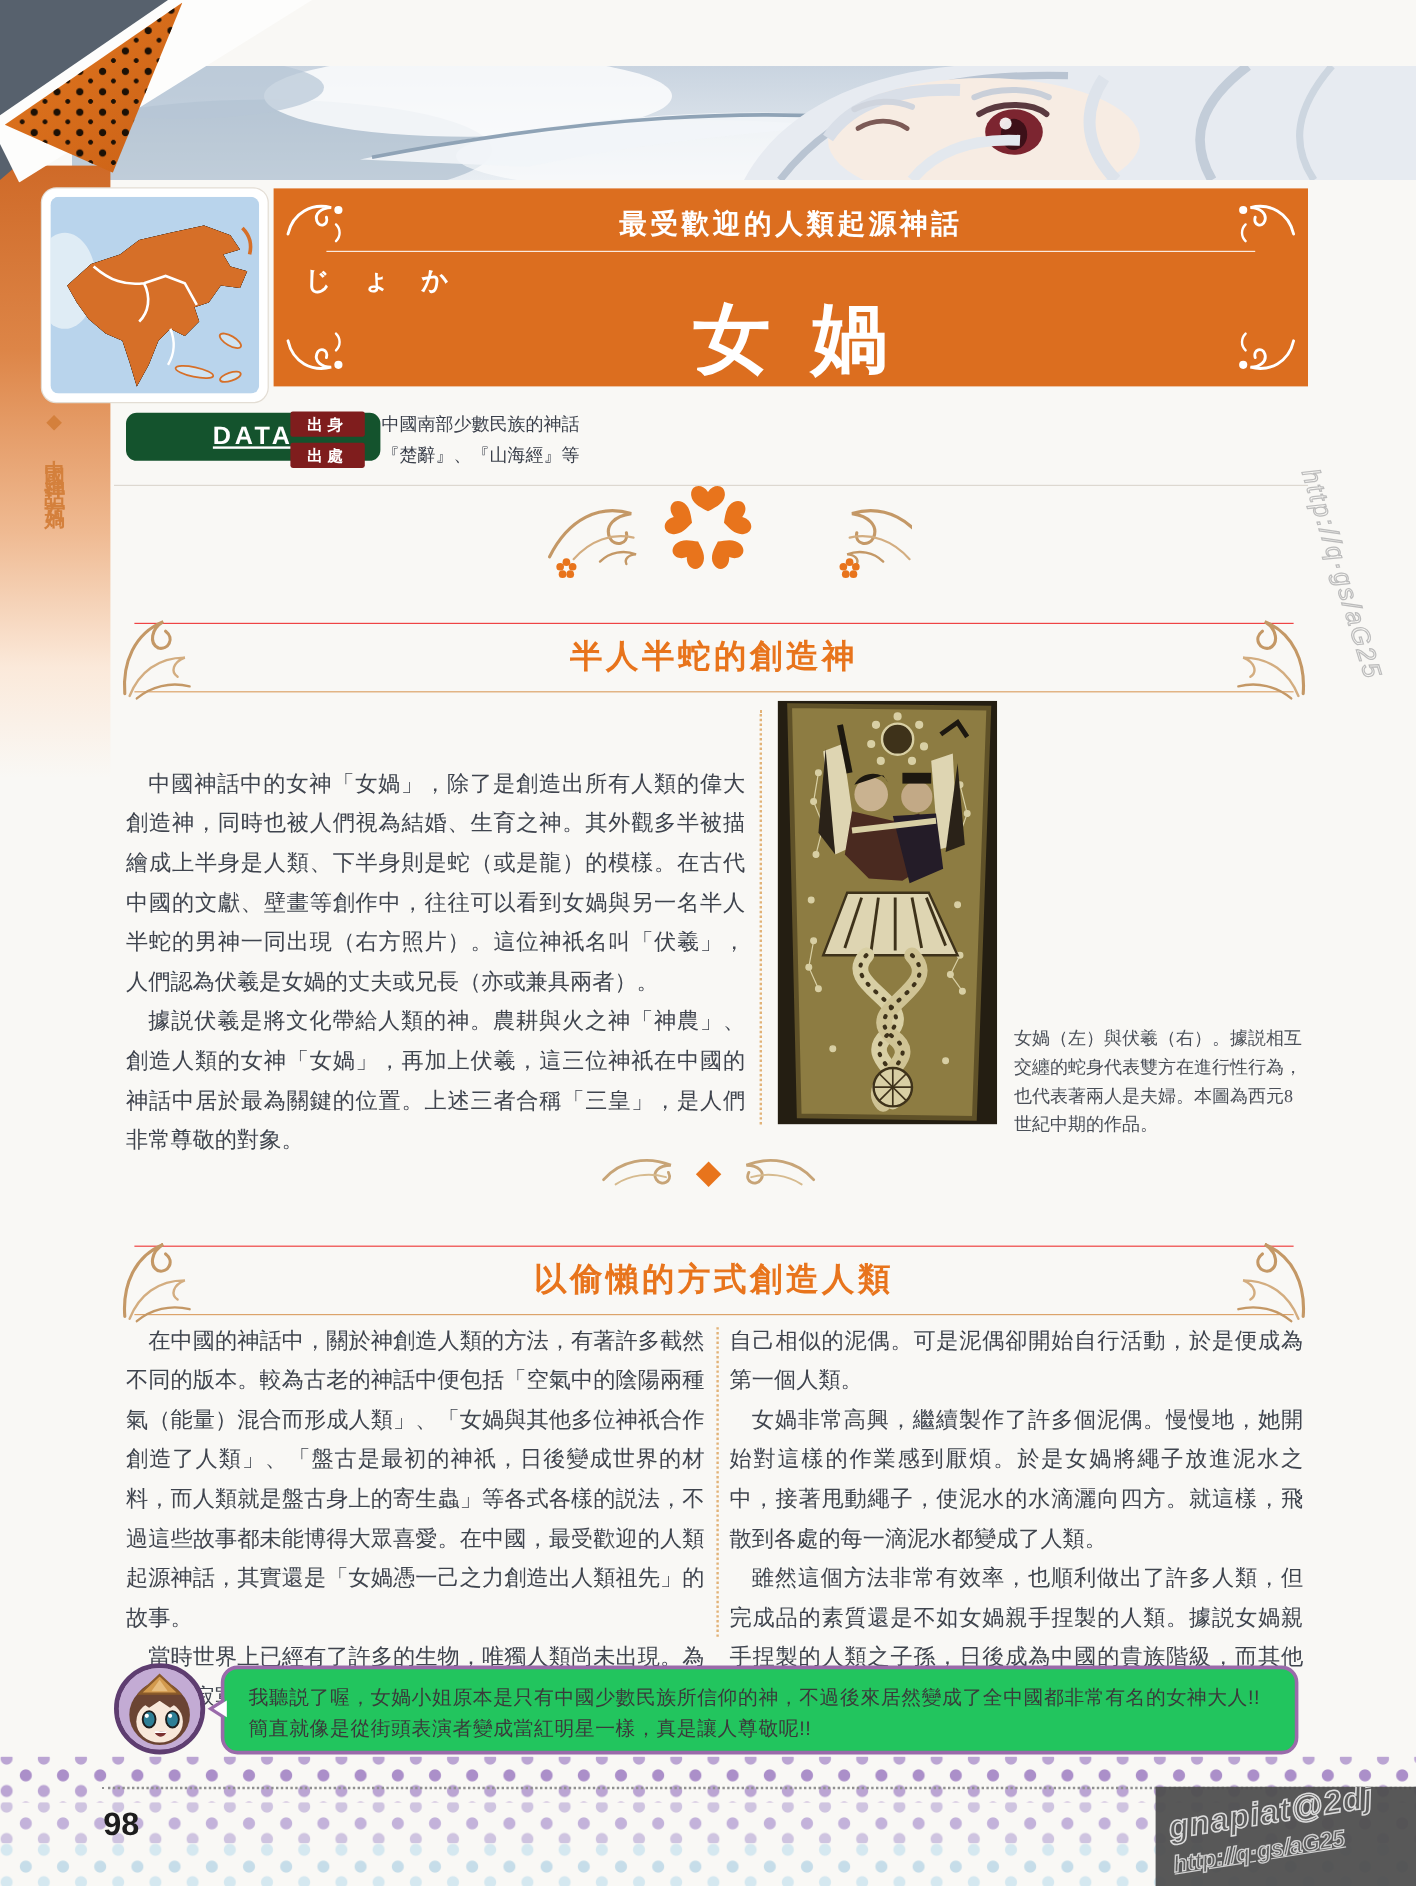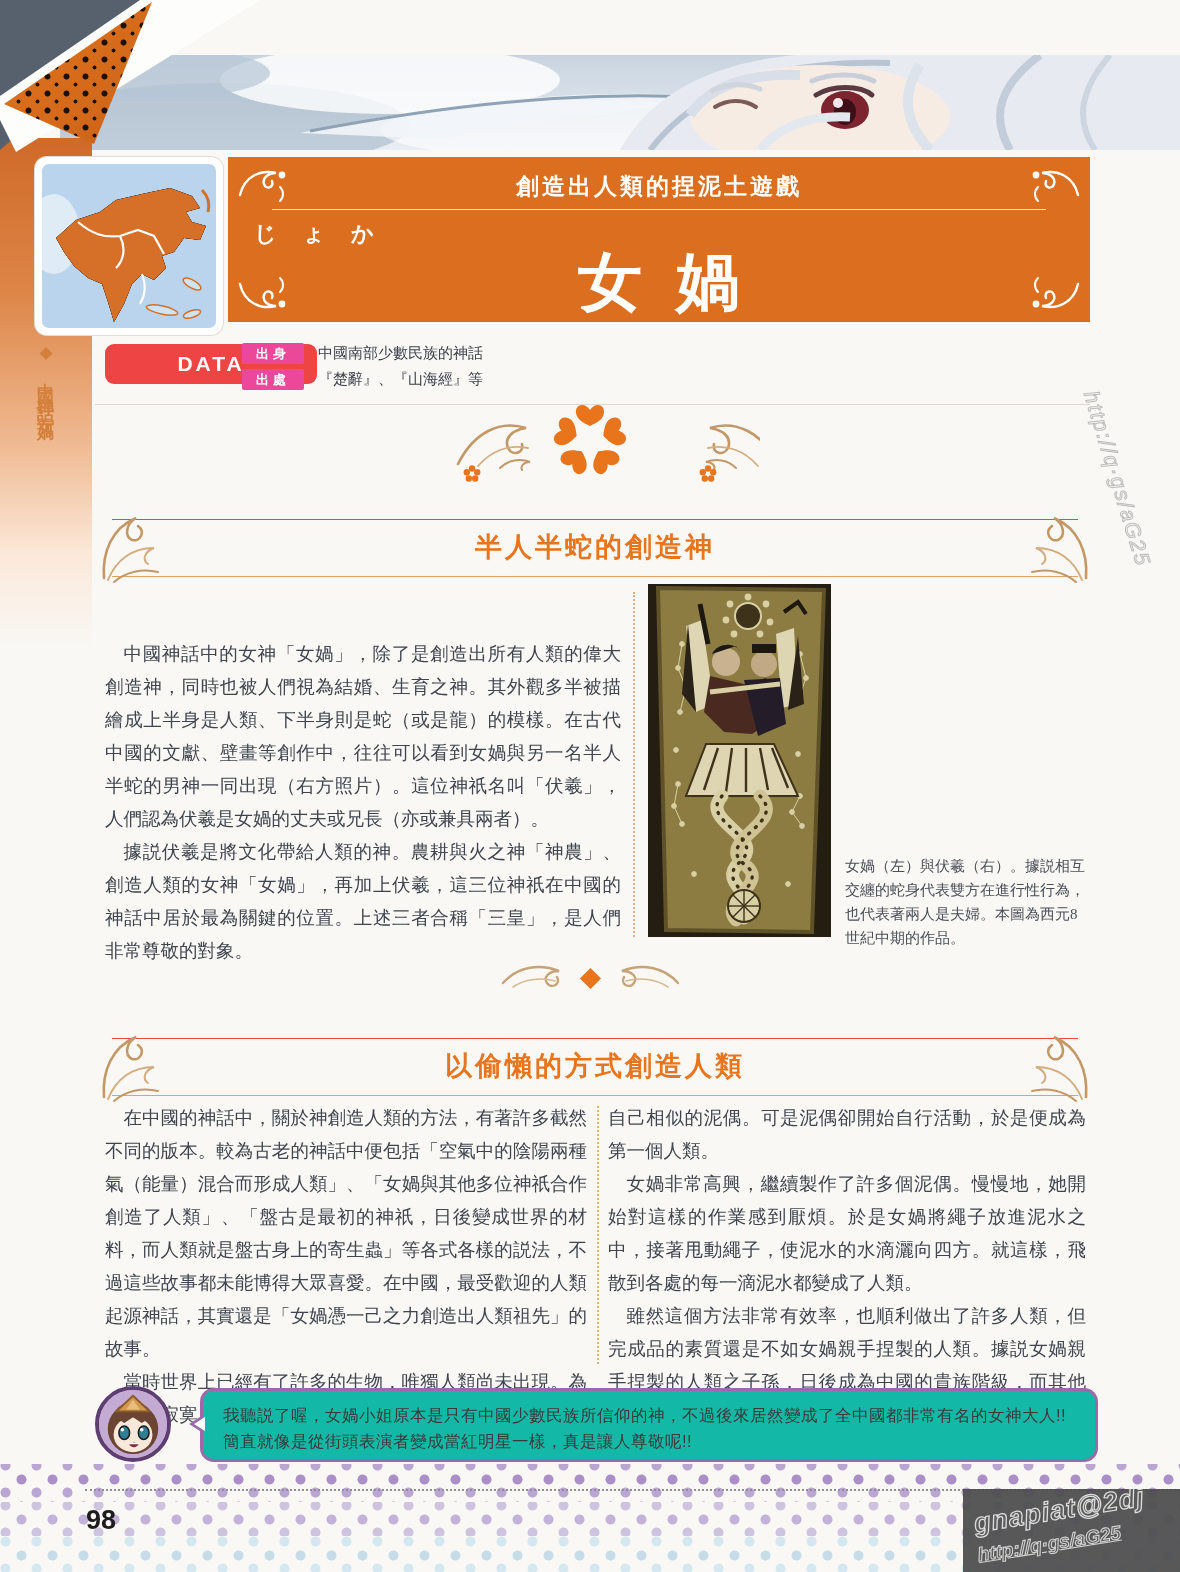--- a/index.html
+++ b/index.html
@@ -46,24 +46,24 @@
   .obanner .title{position:absolute;left:0;right:0;top:82px;text-align:center;
     font-family:Liberation Mono, monospace;
     font-size:64px;letter-spacing:34px;text-indent:34px;font-weight:600;}
   .obanner svg{position:absolute;width:54px;height:40px;}
   .fl-tl{left:8px;top:8px;}
   .fl-tr{right:8px;top:8px;transform:scaleX(-1);}
   .fl-bl{left:8px;bottom:8px;transform:scaleY(-1);}
   .fl-br{right:8px;bottom:8px;transform:scale(-1,-1);}
 
   
-  .data-chip{left:105px;top:344px;width:212px;height:40px;background:#ef4444;border-radius:9px;
-    color:#fff;font-weight:bold;font-size:21px;letter-spacing:3px;text-align:center;line-height:40px;z-index:3;}
+  .data-chip{left:105px;top:344px;width:212px;height:40px;background:#14532d;border-radius:9px;
+    color:#fff;font-weight:bold;font-size:21px;letter-spacing:3px;text-align:center;line-height:40px;z-index:3;text-decoration:underline;}
   .data-row{height:22px;display:flex;align-items:center;z-index:3;}
-  .data-row .lbl{width:62px;height:21px;background:#ec4899;color:#fff;font-size:13px;font-weight:bold;
+  .data-row .lbl{width:62px;height:21px;background:#7f1d1d;color:#fff;font-size:13px;font-weight:bold;
     text-align:center;line-height:21px;border-radius:2px;letter-spacing:4px;}
   .data-row .val{margin-left:14px;font-size:15px;color:#3a3f4a;}
   .dr1{left:242px;top:342px;}
   .dr2{left:242px;top:368px;}
   .hairline{left:95px;top:404px;width:995px;height:1px;background:#ddd8d0;}
 
   
   .flower-div{left:420px;top:402px;width:340px;height:88px;z-index:2;}
 
   
@@ -101,21 +101,21 @@
   .mid-div{left:440px;top:956px;width:300px;height:44px;display:flex;align-items:center;justify-content:center;gap:18px;z-index:2;}
   .mid-div svg{width:66px;height:34px;}
   .mid-div .m-r{transform:scaleX(-1);}
   .diamond{width:15px;height:15px;background:#e8741c;transform:rotate(45deg);}
 
   
   .avatar{left:95px;top:1386px;width:76px;height:76px;border-radius:50%;
     border:4px solid #5e3d70;overflow:hidden;background:#c9b2d8;box-sizing:border-box;z-index:3;}
   .avatar svg{width:100%;height:100%;display:block;}
   .bubble{left:184px;top:1388px;width:898px;height:74px;border:3px solid #9a6aaa;border-radius:14px;
-    background:#14b8a6;box-sizing:border-box;padding:11px 20px;z-index:2;margin-left:16px;}
+    background:#22c55e;box-sizing:border-box;padding:11px 20px;z-index:2;}
   .bubble:before{content:"";position:absolute;left:-14px;top:24px;width:0;height:0;
     border-top:9px solid transparent;border-bottom:9px solid transparent;border-right:14px solid #9a6aaa;}
   .bubble:after{content:"";position:absolute;left:-9px;top:26px;width:0;height:0;
     border-top:7px solid transparent;border-bottom:7px solid transparent;border-right:11px solid #fff;}
   .bubble div{font-size:16.5px;line-height:26px;color:#3a3a3a;letter-spacing:.5px;}
 
   
   .dots{left:0;width:1180px;z-index:1;}
   .dots-a{top:1464px;height:38px;
     background-image:radial-gradient(circle,#ab8fc9 4.6px,transparent 5.4px),
@@ -219,21 +219,21 @@
     <svg class="fl-bl" viewBox="0 0 54 40">
       <path d="M4,30 C8,12 24,4 40,8 C32,8 26,13 28,19 C30,25 38,23 36,16" stroke="#fff" stroke-width="2.4" fill="none" stroke-linecap="round"></path>
       <circle cx="46" cy="10" r="3.4" fill="#fff"></circle>
         <path d="M44,22 C48,26 48,32 44,36" stroke="#fff" stroke-width="2" fill="none" stroke-linecap="round"></path>
     </svg>
     <svg class="fl-br" viewBox="0 0 54 40">
       <path d="M4,30 C8,12 24,4 40,8 C32,8 26,13 28,19 C30,25 38,23 36,16" stroke="#fff" stroke-width="2.4" fill="none" stroke-linecap="round"></path>
       <circle cx="46" cy="10" r="3.4" fill="#fff"></circle>
         <path d="M44,22 C48,26 48,32 44,36" stroke="#fff" stroke-width="2" fill="none" stroke-linecap="round"></path>
     </svg>
-    <div class="sub">創造出人類的捏泥土遊戲</div>
+    <div class="sub">最受歡迎的人類起源神話</div>
     <div class="rule"></div>
     <div class="kana">じょか</div>
     <div class="title">女媧</div>
   </div>
 
   <div class="abs data-chip">DATA</div>
   <div class="abs data-row dr1">
     <span class="lbl">出身</span>
     <span class="val">中國南部少數民族的神話</span>
   </div>

